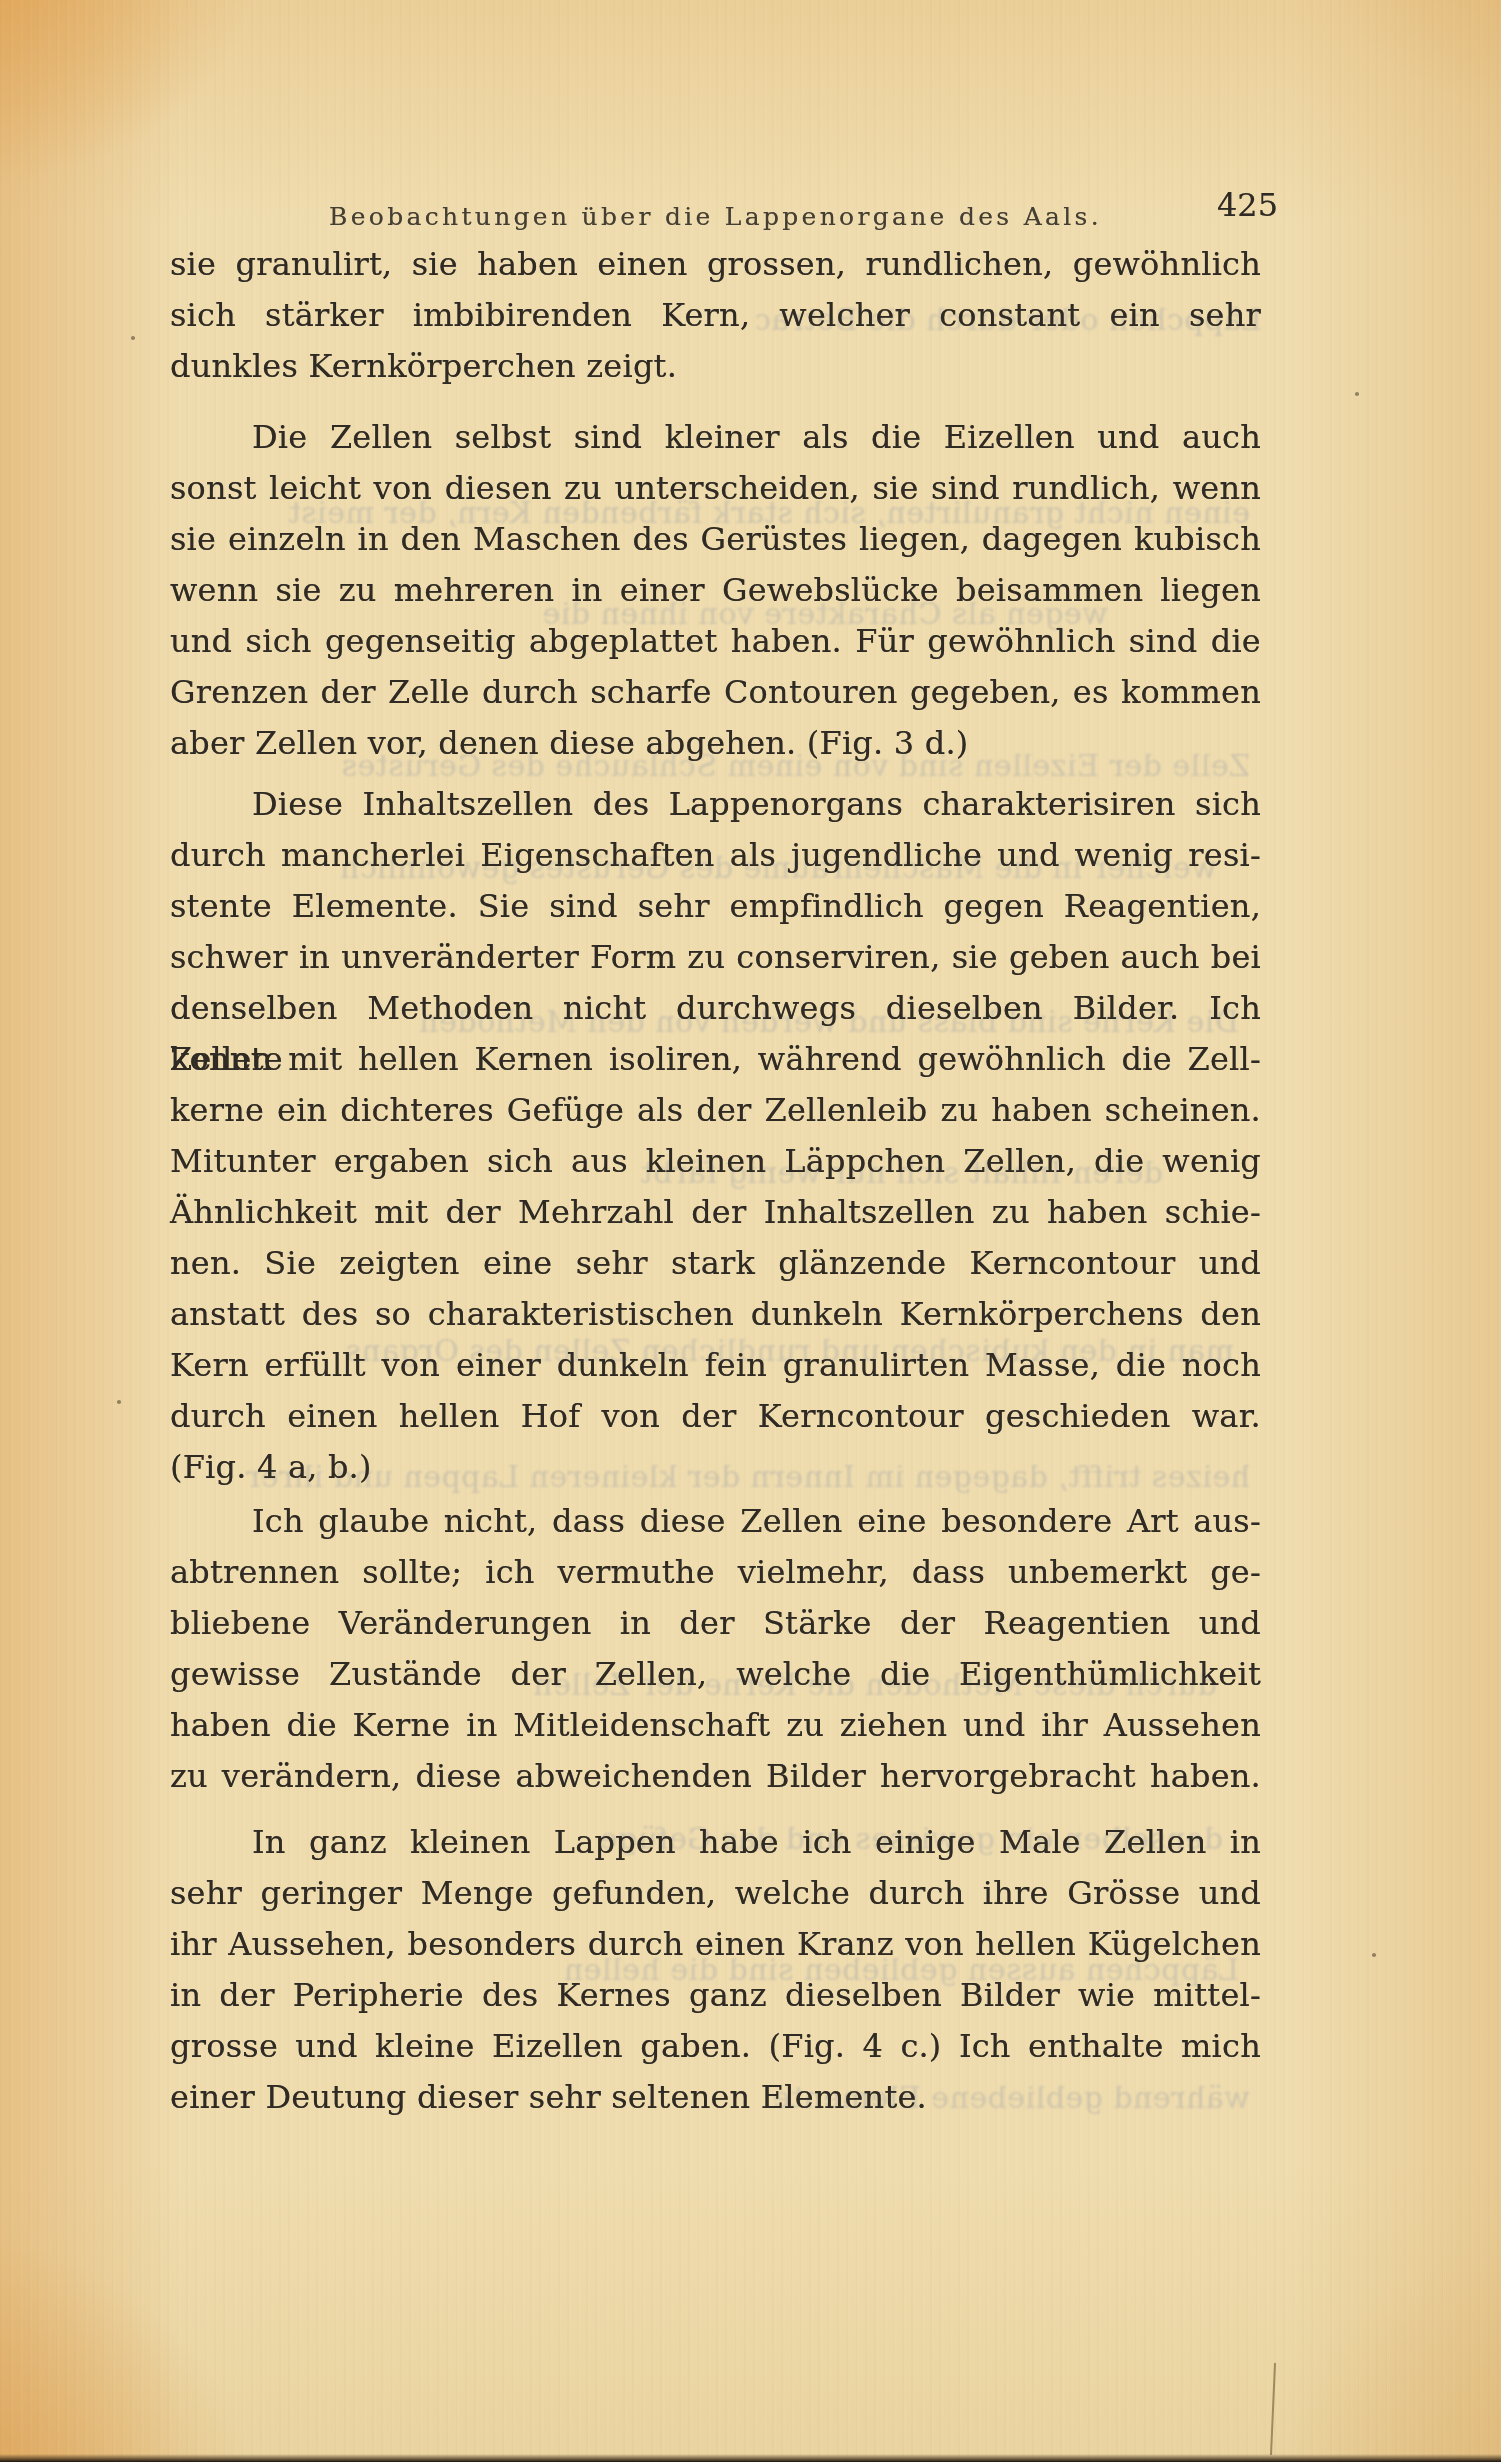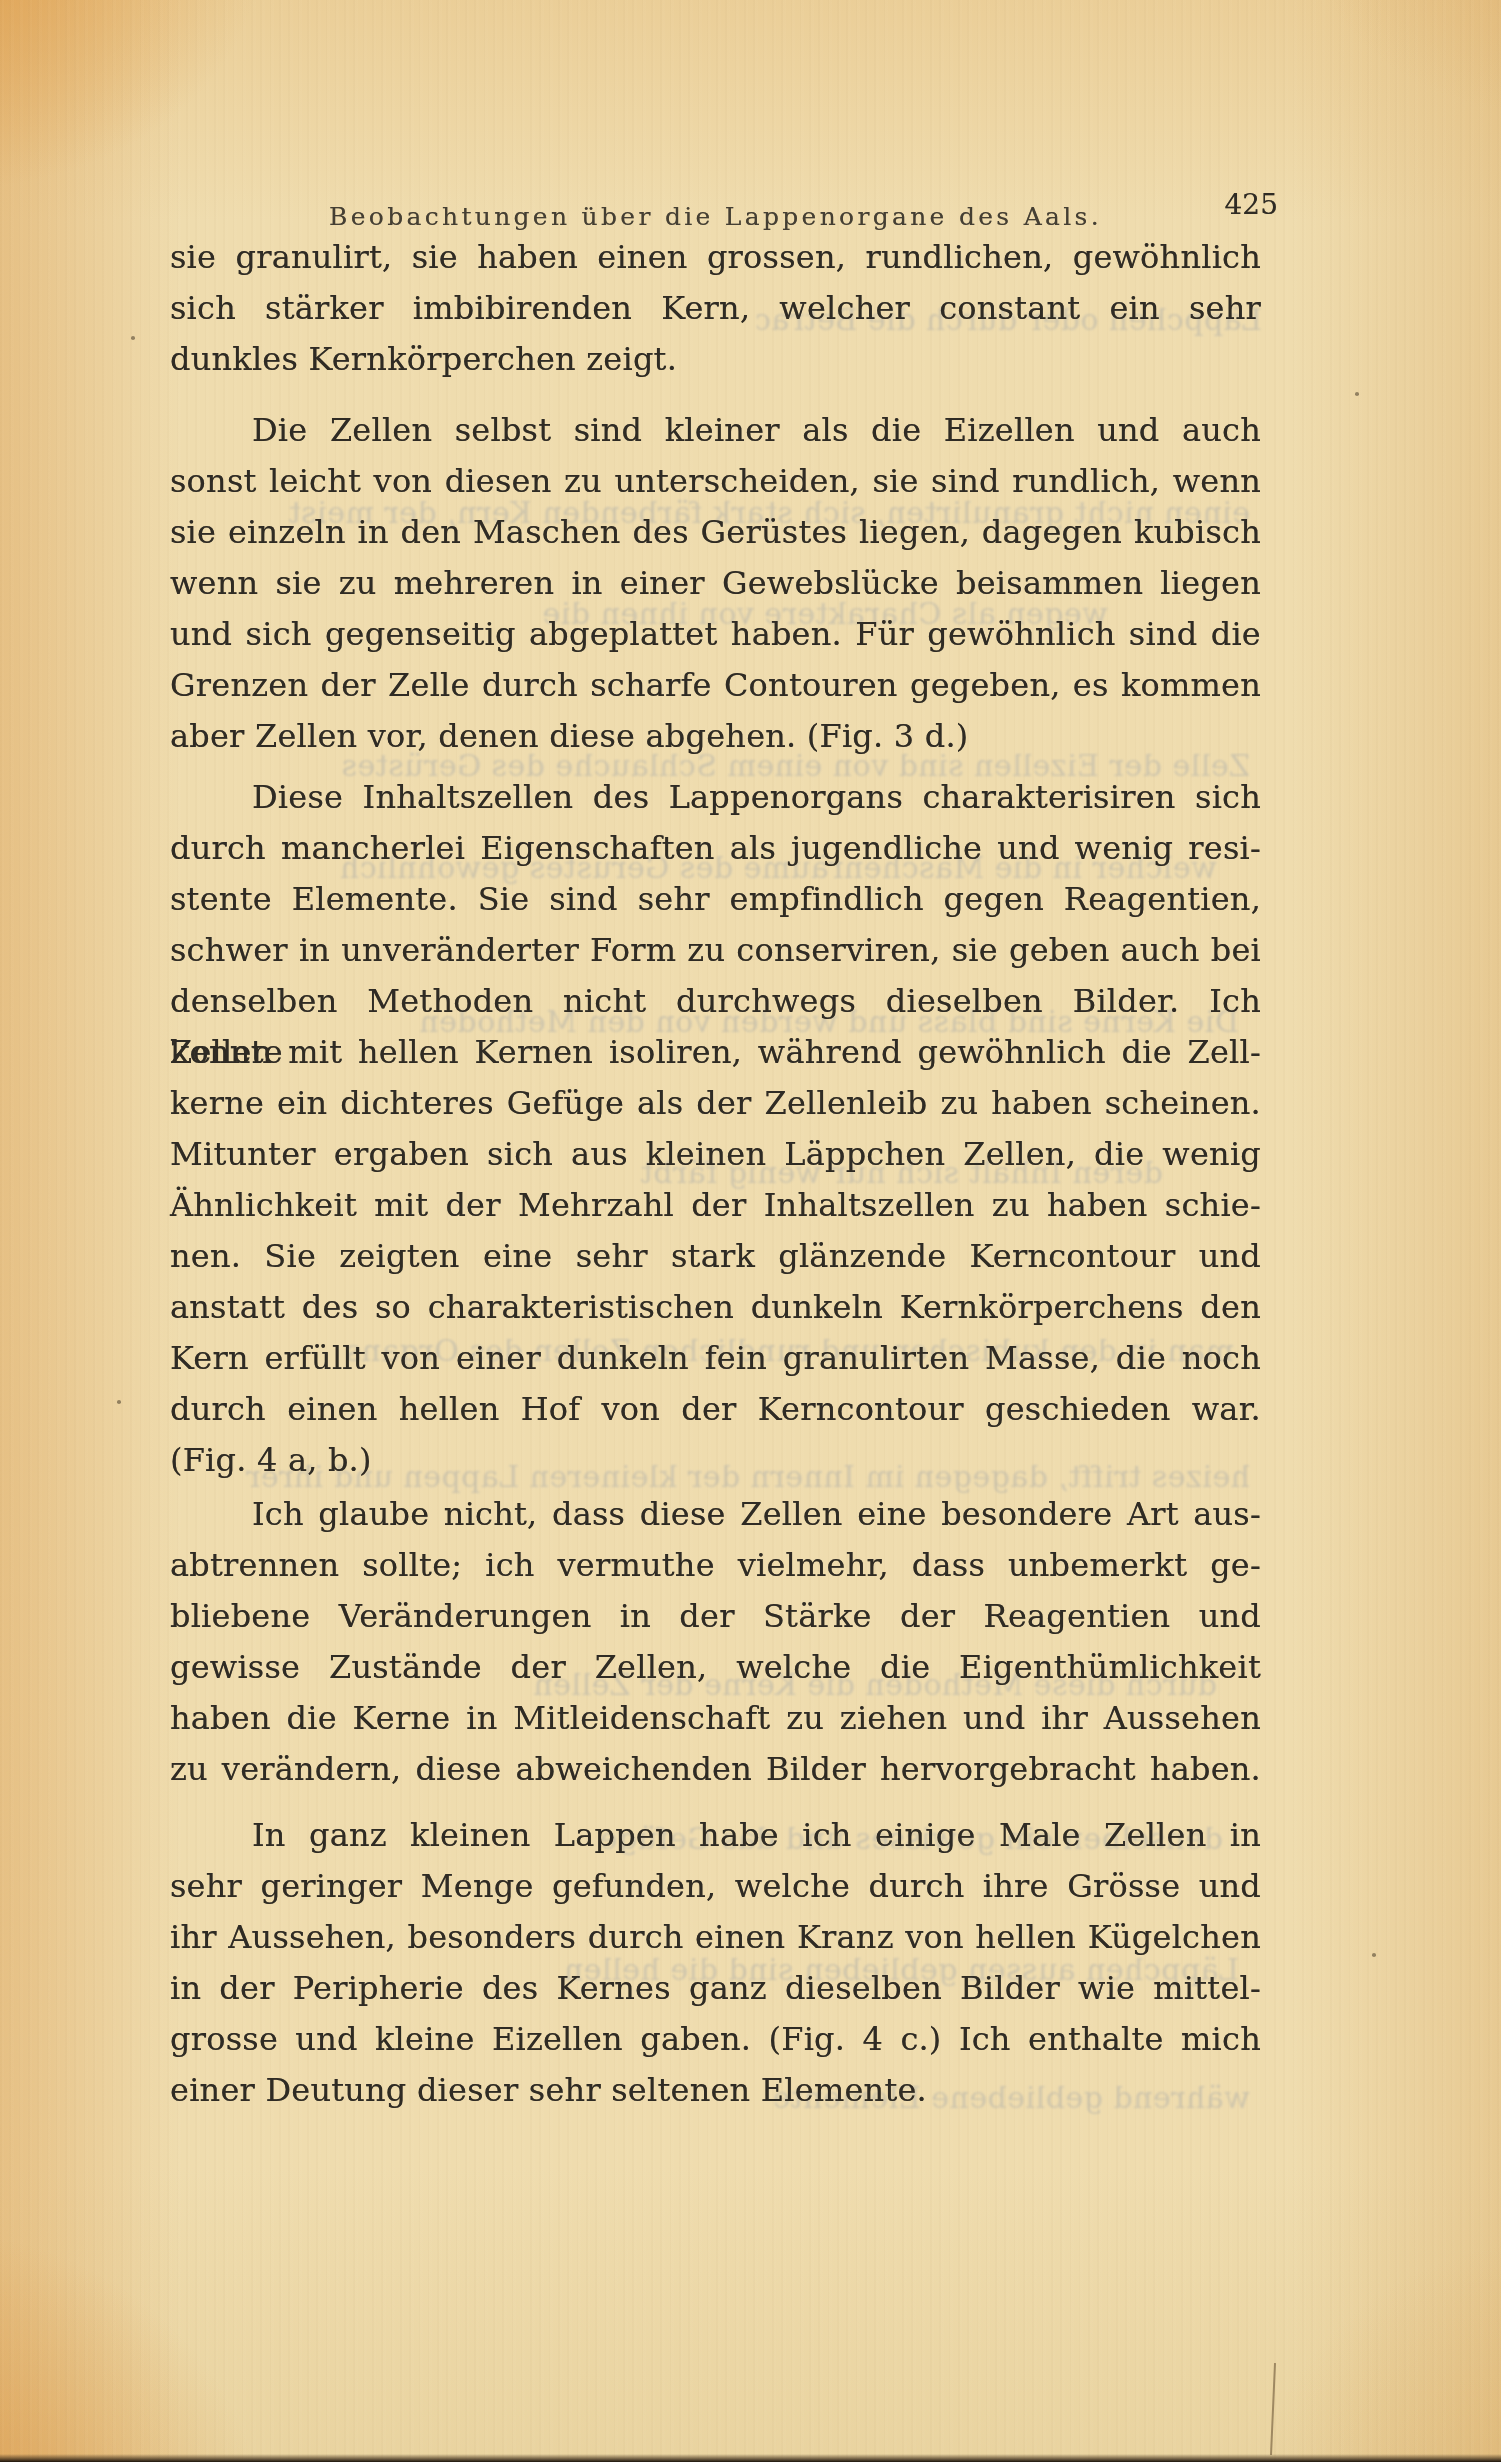--- a/index.html
+++ b/index.html
@@ -53,30 +53,30 @@
     text-align: center;
     font-size: 25px;
     line-height: 31px;
     letter-spacing: 3.3px;
     color: var(--header-ink, #453f33);
     text-shadow: 0 0 0.5px rgba(69,63,51,0.55);
   }
   .page-number {
     position: absolute;
     top: 186px; right: 223px;
-    font-size: 28px;
+    font-size: 32px;
     line-height: 38px;
     color: var(--ink, #2f2b24);
     text-shadow: 0 0 0.5px rgba(47,43,36,0.5);
     text-align: right;
   }
 
   .text-block {
     position: absolute;
-    top: 232px; left: 170px; width: 1091px;
+    top: 239px; left: 170px; width: 1091px;
     color: var(--ink, #2f2b24);
     font-size: 32px;
     text-shadow: 0 0 0.5px rgba(47,43,36,0.55);
     letter-spacing: 0.2px;
   }
   .para { margin: 0; }
   .line {
     height: 51px;
     line-height: 51px;
     text-align: justify;

